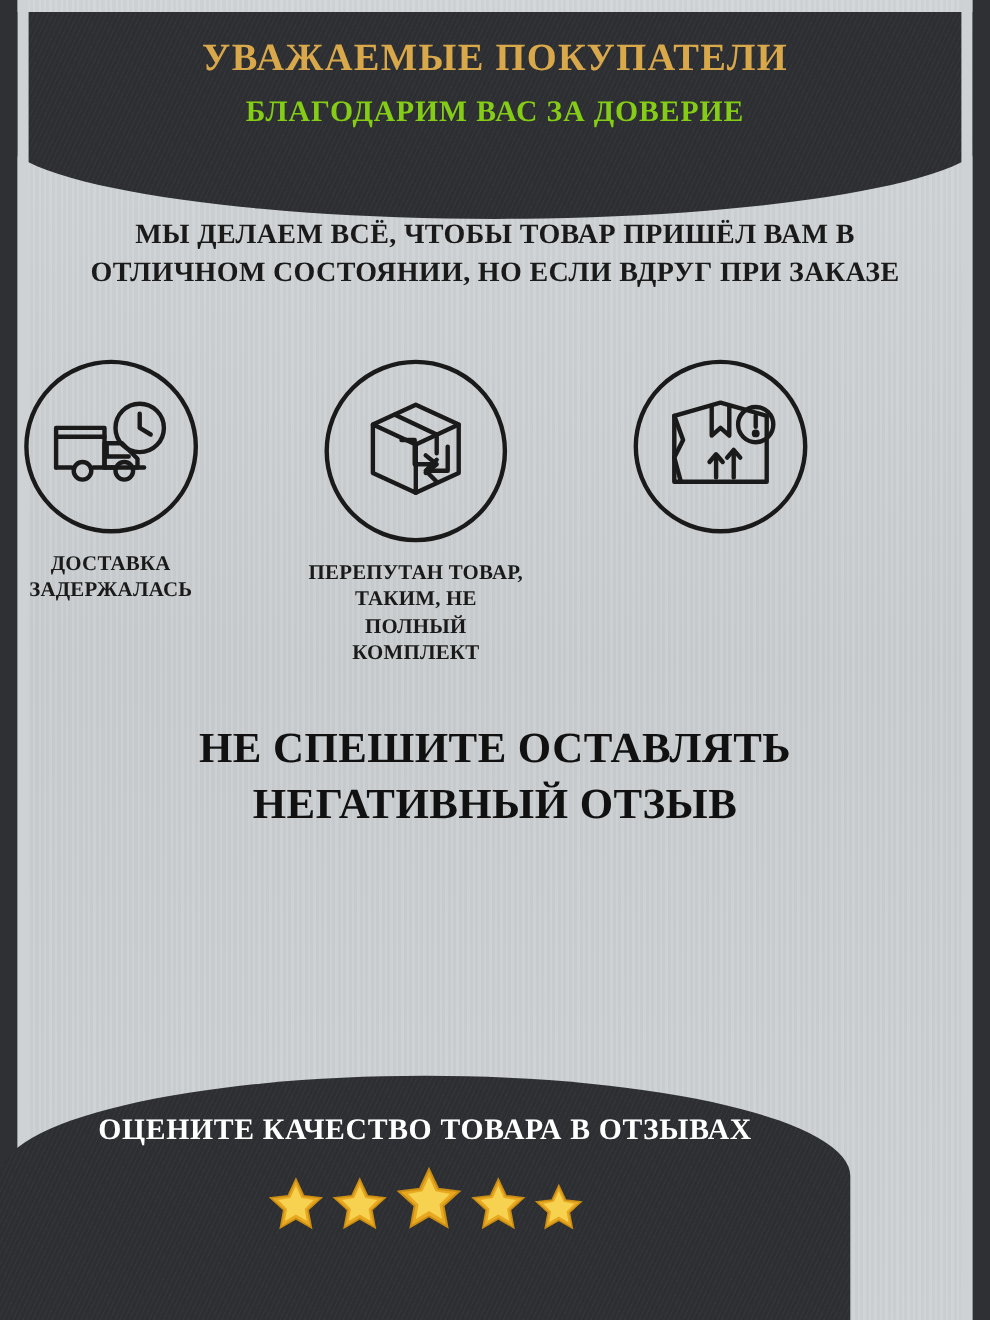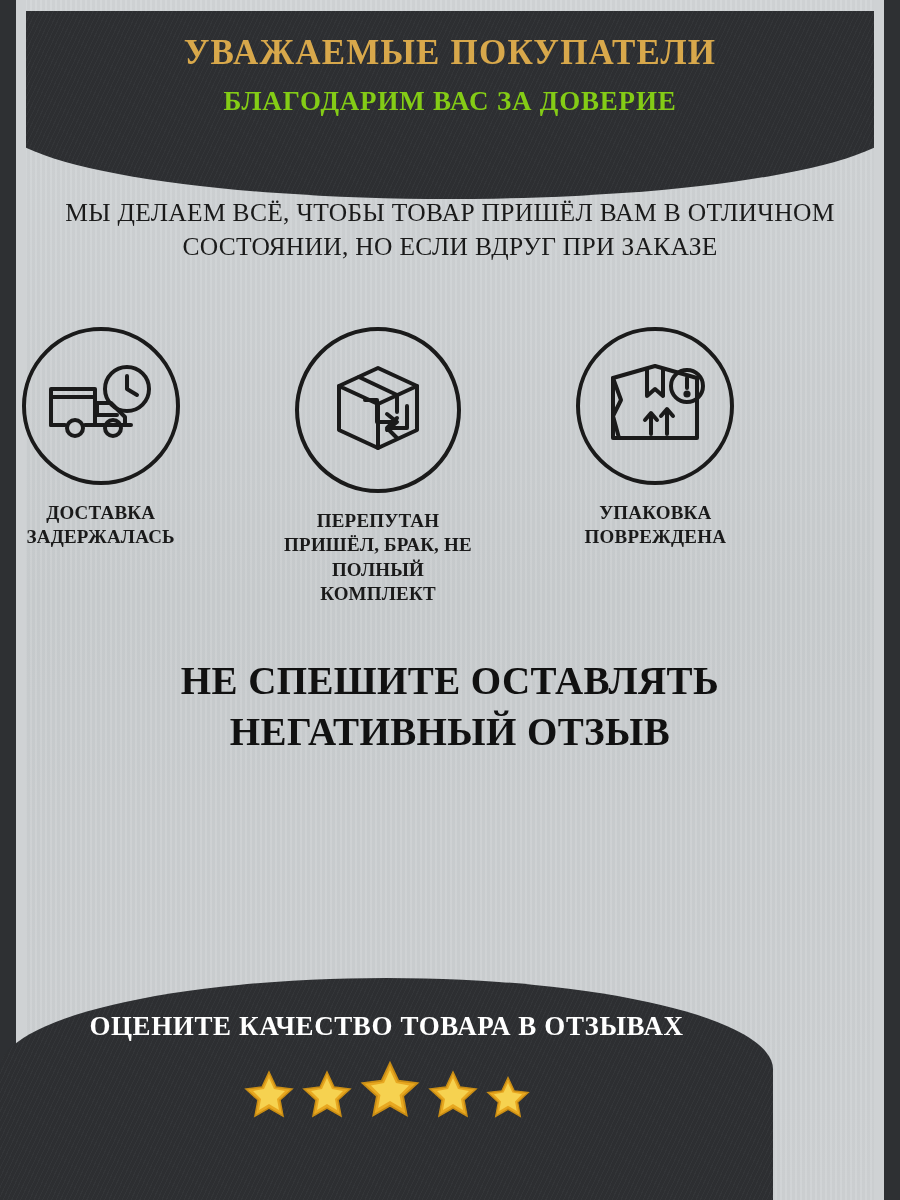--- a/index.html
+++ b/index.html
@@ -100,21 +100,21 @@
 
   
   .intro {
     position: absolute;
     top: 196px;
     left: 0;
     width: 900px;
     text-align: center;
     color: #1a1a1a;
     font-size: 25.5px;
-    font-weight: normal;
+    font-weight: bold;
     line-height: 1.35;
     letter-spacing: 0.3px;
     padding: 0 56px;
   }
 
   
   .icons-row {
     position: absolute;
     top: 327px;
     left: 0;
@@ -274,41 +274,40 @@
             <path d="M20 30 V74 L59 92 V48"></path>
             <path d="M98 30 V74 L59 92"></path>
             <path d="M40 21 L78 39 V56"></path>
             <path d="M46 44 H58 V66 H76"></path>
             <path d="M68 58 L78 66 L68 74"></path>
             <path d="M88 50 V72 H70"></path>
             <path d="M78 62 L68 72 L78 82"></path>
           </g>
         </svg>
       </div>
-      <div class="icon-caption">ПЕРЕПУТАН ПРИШЁЛ, БРАК, НЕ ПОЛНЫЙ КОМПЛЕКТ</div>
+      <div class="icon-caption">ПЕРЕПУТАН ТОВАР, ТАКИМ, НЕ ПОЛНЫЙ КОМПЛЕКТ</div>
     </div>
 
     <div class="icon-block">
       <div class="circle">
         <svg width="104" height="100" viewBox="0 0 104 100">
           <g fill="none" stroke="#1a1a1a" stroke-width="4" stroke-linecap="round" stroke-linejoin="round">
             <path d="M10 22 L52 10 L94 22 V82 H10 Z"></path>
             <path d="M10 22 L18 44 L10 60 L16 82"></path>
             <path d="M44 13 V40 L52 33 L60 40 V13"></path>
             <line x1="48" y1="58" x2="48" y2="78"></line>
             <path d="M42 64 L48 57 L54 64"></path>
             <line x1="64" y1="54" x2="64" y2="78"></line>
             <path d="M58 60 L64 53 L70 60"></path>
             <circle cx="84" cy="30" r="16"></circle>
             <line x1="84" y1="22" x2="84" y2="32"></line>
             <circle cx="84" cy="38" r="1.6" fill="#1a1a1a"></circle>
           </g>
         </svg>
       </div>
-      <div class="icon-caption">УПАКОВКА ПОВРЕЖДЕНА</div>
     </div>
 
   </div>
 
   <div class="callout">НЕ СПЕШИТЕ ОСТАВЛЯТЬ НЕГАТИВНЫЙ ОТЗЫВ</div>
 
 
   <div class="bottom-banner">
     <div class="bottom-inner">
       <div class="bottom-text">ОЦЕНИТЕ КАЧЕСТВО ТОВАРА В ОТЗЫВАХ</div>

